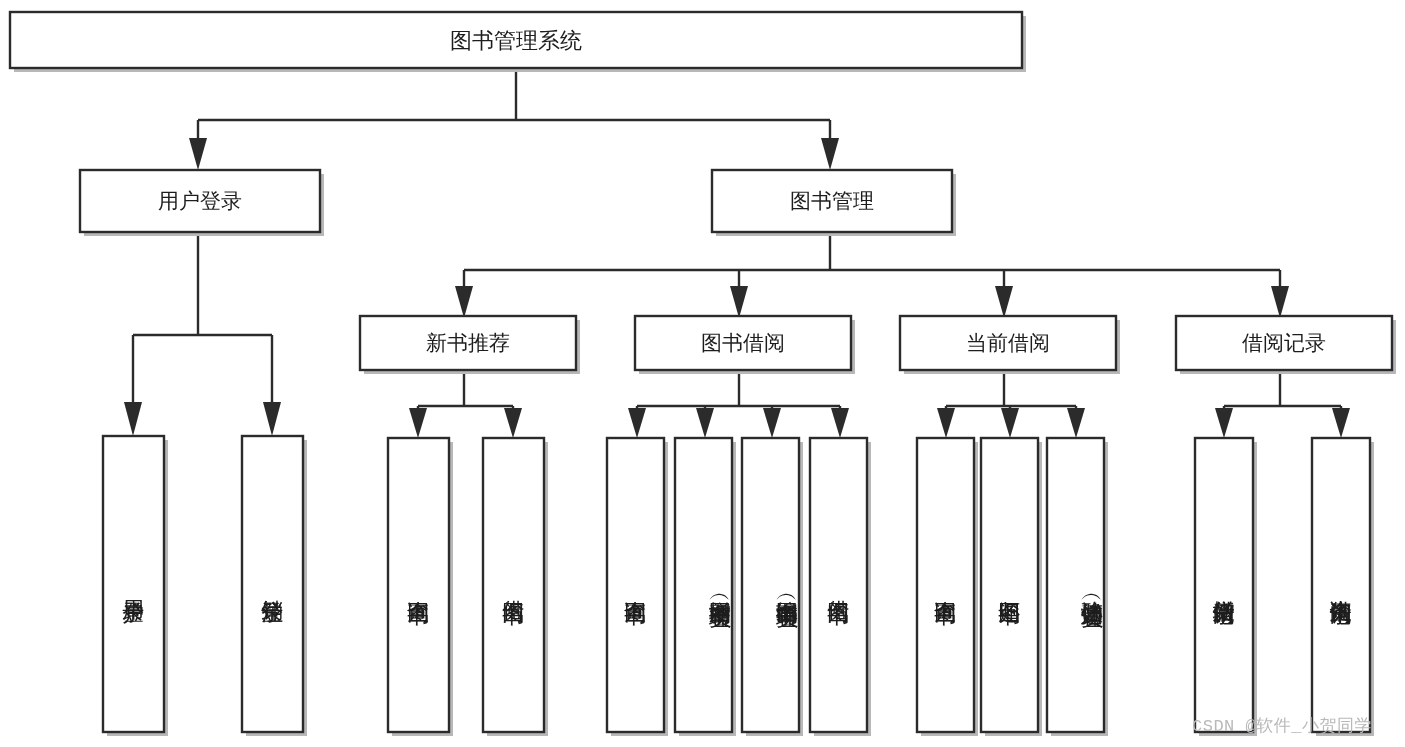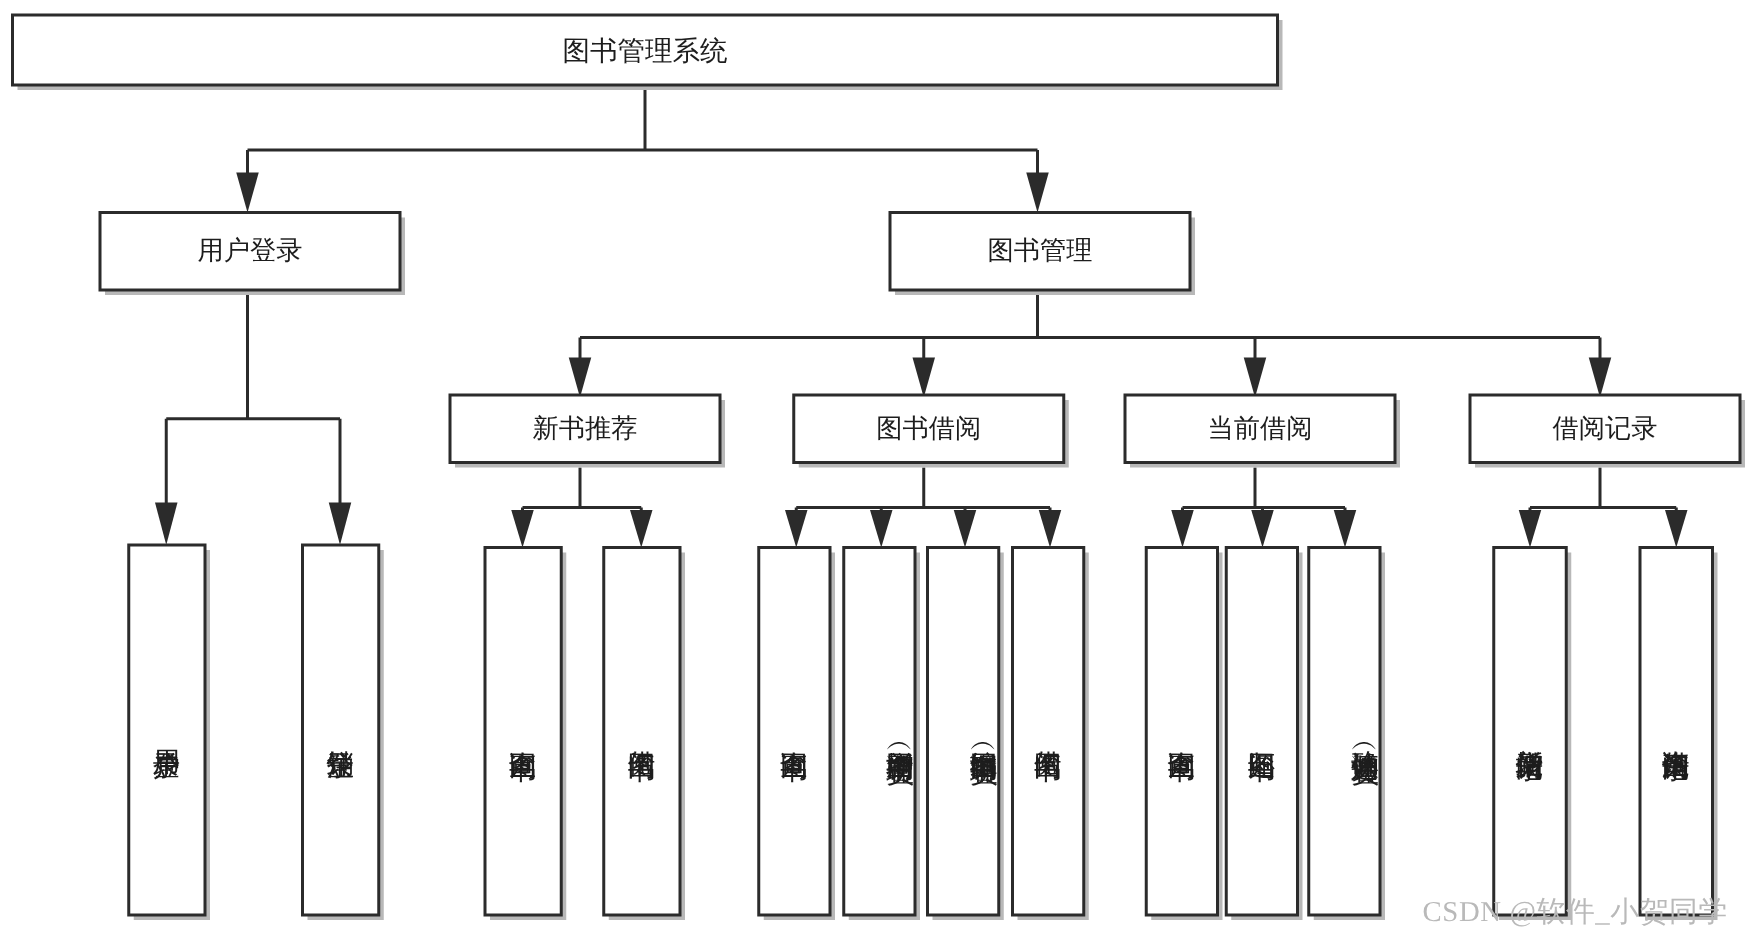--- a/index.html
+++ b/index.html
@@ -71,24 +71,24 @@
     letter-spacing: 1px;
     text-align: center;
     display: flex;
     align-items: center;
     justify-content: center;
     pointer-events: none;
     white-space: nowrap;
   }
   .watermark {
     position: absolute;
-    left: 1138px;
+    left: 1192px;
     top: 714px;
-    font-family: Liberation Serif, serif;
-    font-size: 23px;
+    font-family: Liberation Mono, monospace;
+    font-size: 17px;
     color: #b9b9b9;
     letter-spacing: 0.5px;
     white-space: nowrap;
   }
 </style>
 </head>
 <body>
 
 <div id="diagram-root">
 

